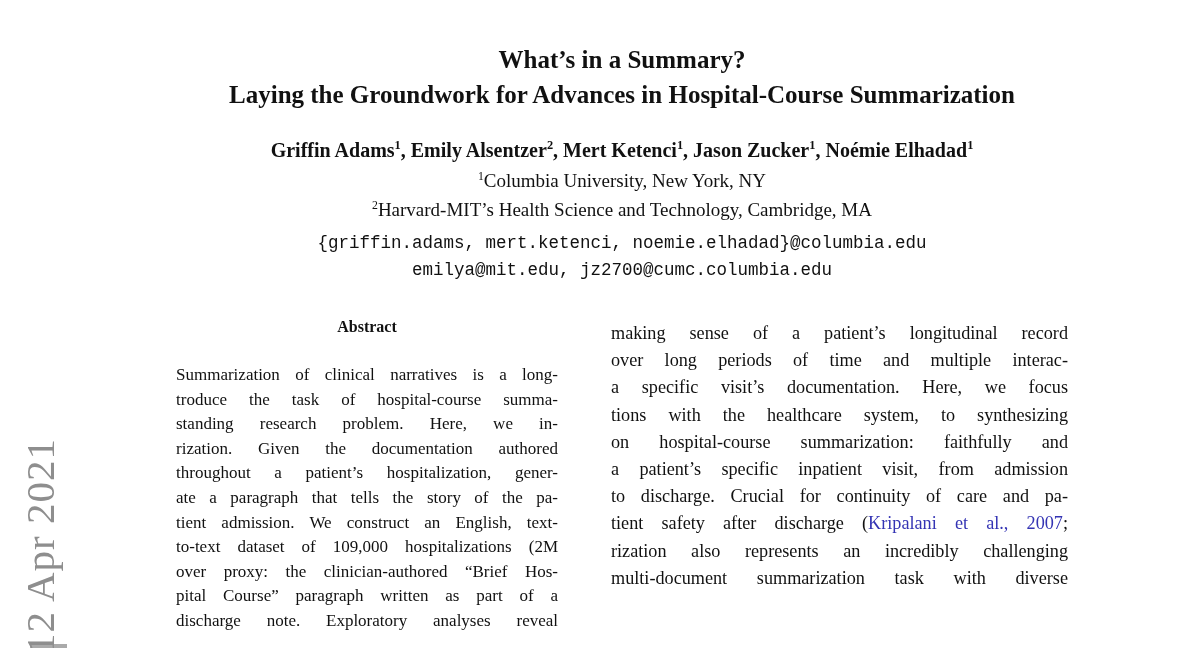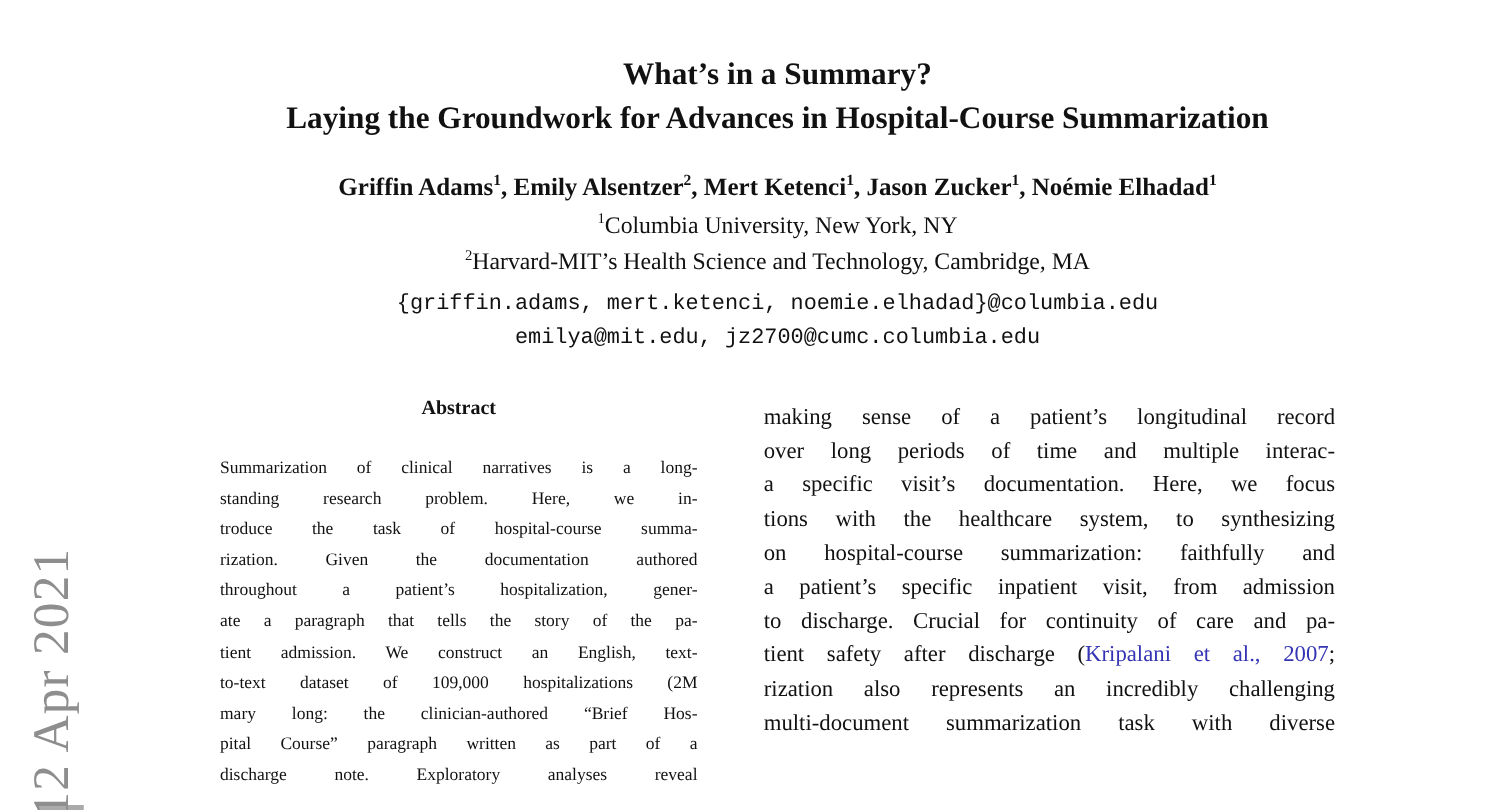--- a/index.html
+++ b/index.html
@@ -83,21 +83,21 @@
     top: 318px;
     width: 382px;
   }
   .abstract-heading {
     text-align: center;
     font-weight: bold;
     font-size: 16px;
     margin-bottom: 27px;
   }
   .abstract-body .tline {
-    font-size: 14px;
+    font-size: 17px;
     line-height: 24.6px;
   }
   .col-right {
     position: absolute;
     left: 611px;
     top: 320px;
     width: 457px;
   }
   .col-right .tline {
     font-size: 18.2px;
@@ -142,28 +142,28 @@
     <div class="emails">
       <div>{griffin.adams, mert.ketenci, noemie.elhadad}@columbia.edu</div>
       <div>emilya@mit.edu, jz2700@cumc.columbia.edu</div>
     </div>
   </div>
 
   <div class="col-left">
     <div class="abstract-heading">Abstract</div>
     <div class="abstract-body">
         <div class="tline"><span>Summarization of clinical narratives is a long-</span></div>
+        <div class="tline"><span>troduce the task of hospital-course summa-</span></div>
         <div class="tline"><span>standing research problem. Here, we in-</span></div>
-        <div class="tline"><span>troduce the task of hospital-course summa-</span></div>
         <div class="tline"><span>rization. Given the documentation authored</span></div>
         <div class="tline"><span>throughout a patient’s hospitalization, gener-</span></div>
         <div class="tline"><span>ate a paragraph that tells the story of the pa-</span></div>
         <div class="tline"><span>tient admission. We construct an English, text-</span></div>
         <div class="tline"><span>to-text dataset of 109,000 hospitalizations (2M</span></div>
-        <div class="tline"><span>mary long: the clinician-authored “Brief Hos-</span></div>
+        <div class="tline"><span>over proxy: the clinician-authored “Brief Hos-</span></div>
         <div class="tline"><span>pital Course” paragraph written as part of a</span></div>
         <div class="tline"><span>discharge note. Exploratory analyses reveal</span></div>
       </div>
   </div>
 
   <div class="col-right">
       <div class="tline"><span>making sense of a patient’s longitudinal record</span></div>
       <div class="tline"><span>over long periods of time and multiple interac-</span></div>
       <div class="tline"><span>a specific visit’s documentation. Here, we focus</span></div>
       <div class="tline"><span>tions with the healthcare system, to synthesizing</span></div>

